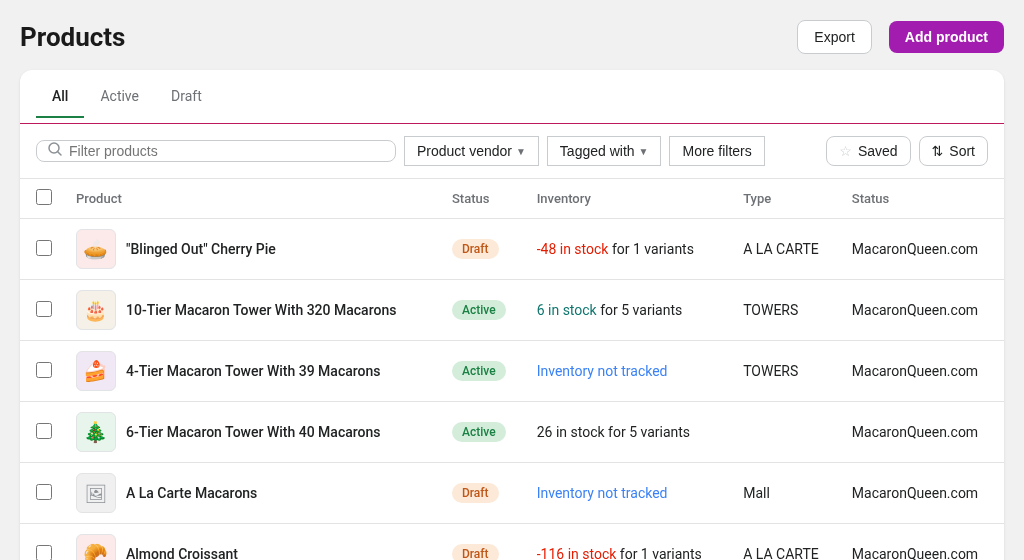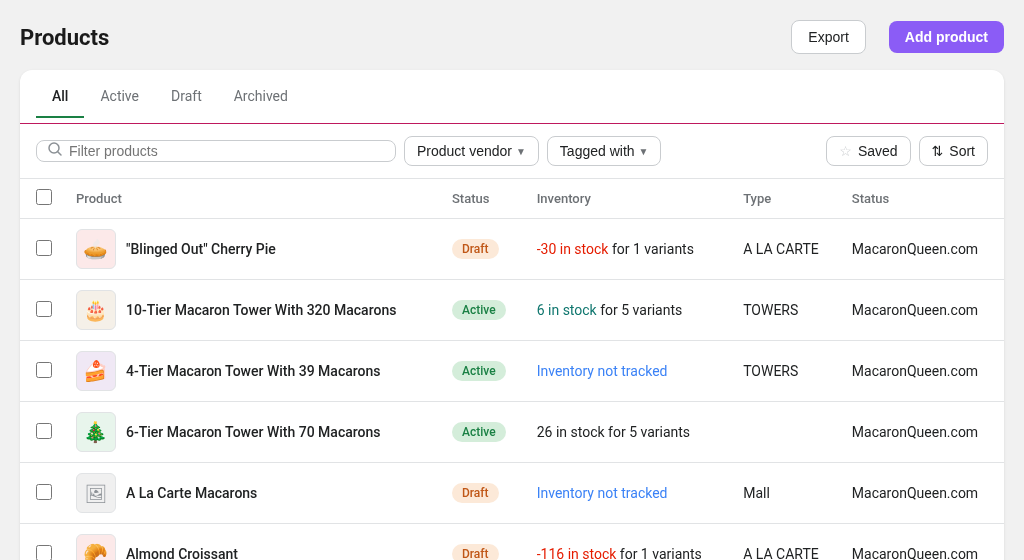--- a/index.html
+++ b/index.html
@@ -16,41 +16,41 @@
       width: 984px;
       background: #f1f1f1;
     }
     .page-header {
       display: flex;
       justify-content: space-between;
       align-items: center;
       margin-bottom: 16px;
     }
     .page-title {
-      font-size: 22px;
+      font-size: 26px;
       font-weight: 700;
       color: #1a1a1a;
     }
     .header-actions {
       display: flex;
-      gap: 23px;
+      gap: 17px;
       align-items: center;
     }
     .btn-secondary {
       background: #fff;
       border: 1px solid #c9cccf;
       border-radius: 8px;
       padding: 8px 16px;
       font-size: 14px;
       font-weight: 500;
       color: #202223;
       cursor: pointer;
     }
     .btn-primary {
-      background: #8b5cf6;
+      background: #a21caf;
       border: none;
       border-radius: 8px;
       padding: 8px 16px;
       font-size: 14px;
       font-weight: 600;
       color: #fff;
       cursor: pointer;
     }
     .main-card {
       background: #fff;
@@ -108,21 +108,21 @@
       color: #8c9196;
       width: 100%;
       background: transparent;
     }
     .filter-btn {
       display: flex;
       align-items: center;
       gap: 4px;
       background: #fff;
       border: 1px solid #c9cccf;
-      border-radius: 8px;
+      border-radius: 0;
       padding: 6px 12px;
       font-size: 14px;
       color: #202223;
       cursor: pointer;
       font-weight: 400;
     }
     .filter-btn .chevron {
       font-size: 10px;
       color: #6d7175;
     }
@@ -275,23 +275,20 @@
 
     <div class="tabs">
       <div class="tab active">
         <span>All</span>
       </div>
       <div class="tab">
         <span>Active</span>
       </div>
       <div class="tab">
         <span>Draft</span>
-      </div>
-      <div class="tab">
-        <span>Archived</span>
       </div>
     </div>
 
     <div class="filters-bar">
       <div class="search-wrapper">
         <span class="search-icon-svg">
           <svg width="16" height="16" viewBox="0 0 16 16" fill="none">
             <circle cx="7" cy="7" r="5" stroke="#8c9196" stroke-width="1.5"></circle>
             <line x1="10.5" y1="10.5" x2="14" y2="14" stroke="#8c9196" stroke-width="1.5" stroke-linecap="round"></line>
           </svg>
@@ -299,20 +296,23 @@
         <input class="search-input" type="text" placeholder="Filter products" style="">
       </div>
       <button class="filter-btn">
         <span>Product vendor</span>
         <span class="chevron">▼</span>
       </button>
       <button class="filter-btn">
         <span>Tagged with</span>
         <span class="chevron">▼</span>
       </button>
+      <button class="filter-btn">
+        <span>More filters</span>
+      </button>
       <button class="saved-btn">
         <span class="star-icon">☆</span>
         <span>Saved</span>
       </button>
       <button class="sort-btn">
         <span class="sort-icon">⇅</span>
         <span>Sort</span>
       </button>
     </div>
 
@@ -344,21 +344,21 @@
             <td><input type="checkbox" class="checkbox" style=""></td>
             <td>
               <div class="product-row-name">
                 <div class="product-thumb thumb-cherry">
                   <span class="product-thumb-img">🥧</span>
                 </div>
                 <span class="product-name-text">"Blinged Out" Cherry Pie</span>
               </div>
             </td>
             <td><span class="status-badge status-draft">Draft</span></td>
-            <td><span class="inventory-negative">-30 in stock</span><span class="inventory-ok"> for 1 variants</span></td>
+            <td><span class="inventory-negative">-48 in stock</span><span class="inventory-ok"> for 1 variants</span></td>
             <td>A LA CARTE</td>
             <td>MacaronQueen.com</td>
           </tr>
           <tr>
             <td><input type="checkbox" class="checkbox" style=""></td>
             <td>
               <div class="product-row-name">
                 <div class="product-thumb thumb-tower1">
                   <span class="product-thumb-img">🎂</span>
                 </div>
@@ -385,21 +385,21 @@
             <td>TOWERS</td>
             <td>MacaronQueen.com</td>
           </tr>
           <tr>
             <td><input type="checkbox" class="checkbox" style=""></td>
             <td>
               <div class="product-row-name">
                 <div class="product-thumb thumb-tower3">
                   <span class="product-thumb-img">🎄</span>
                 </div>
-                <span class="product-name-text">6-Tier Macaron Tower With 70 Macarons</span>
+                <span class="product-name-text">6-Tier Macaron Tower With 40 Macarons</span>
               </div>
             </td>
             <td><span class="status-badge status-active">Active</span></td>
             <td><span class="inventory-ok">26 in stock</span><span class="inventory-ok"> for 5 variants</span></td>
             <td></td>
             <td>MacaronQueen.com</td>
           </tr>
           <tr>
             <td><input type="checkbox" class="checkbox" style=""></td>
             <td>

